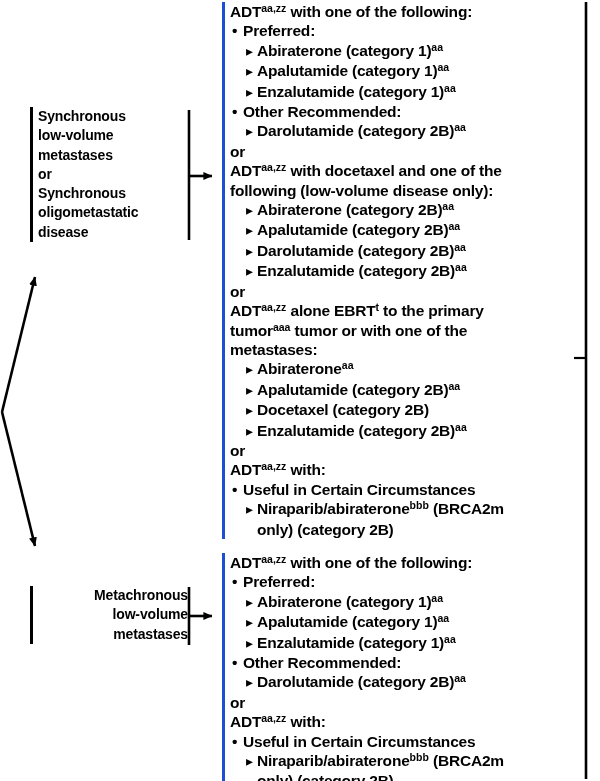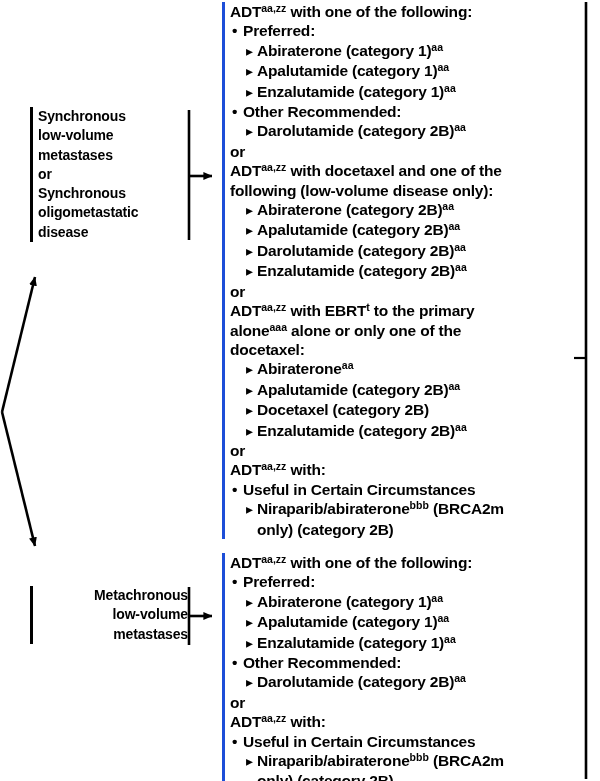--- a/index.html
+++ b/index.html
@@ -167,23 +167,23 @@
     <div class="t-line lvl-head"><span>ADT</span><sup>aa,zz</sup><span> with docetaxel and one of the</span></div>
     <div class="t-line lvl-head"><span>following (low-volume disease only):</span></div>
 
     <div class="t-line lvl-tri bullet-tri"><span>Abiraterone (category 2B)</span><sup>aa</sup></div>
     <div class="t-line lvl-tri bullet-tri"><span>Apalutamide (category 2B)</span><sup>aa</sup></div>
     <div class="t-line lvl-tri bullet-tri"><span>Darolutamide (category 2B)</span><sup>aa</sup></div>
     <div class="t-line lvl-tri bullet-tri"><span>Enzalutamide (category 2B)</span><sup>aa</sup></div>
 
     <div class="t-line lvl-or"><span>or</span></div>
 
-    <div class="t-line lvl-head"><span>ADT</span><sup>aa,zz</sup><span> with EBRT</span><sup>t</sup><span> to the primary</span></div>
-    <div class="t-line lvl-head"><span>alone</span><sup>aaa</sup><span> alone or only one of the</span></div>
-    <div class="t-line lvl-head"><span>docetaxel:</span></div>
+    <div class="t-line lvl-head"><span>ADT</span><sup>aa,zz</sup><span> alone EBRT</span><sup>t</sup><span> to the primary</span></div>
+    <div class="t-line lvl-head"><span>tumor</span><sup>aaa</sup><span> tumor or with one of the</span></div>
+    <div class="t-line lvl-head"><span>metastases:</span></div>
 
     <div class="t-line lvl-tri bullet-tri"><span>Abiraterone</span><sup>aa</sup></div>
     <div class="t-line lvl-tri bullet-tri"><span>Apalutamide (category 2B)</span><sup>aa</sup></div>
     <div class="t-line lvl-tri bullet-tri"><span>Docetaxel (category 2B)</span></div>
     <div class="t-line lvl-tri bullet-tri"><span>Enzalutamide (category 2B)</span><sup>aa</sup></div>
 
     <div class="t-line lvl-or"><span>or</span></div>
 
     <div class="t-line lvl-head"><span>ADT</span><sup>aa,zz</sup><span> with:</span></div>
 

